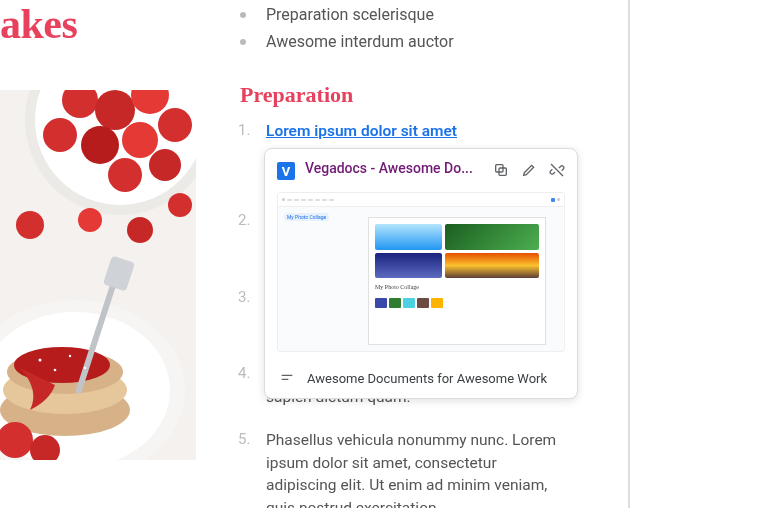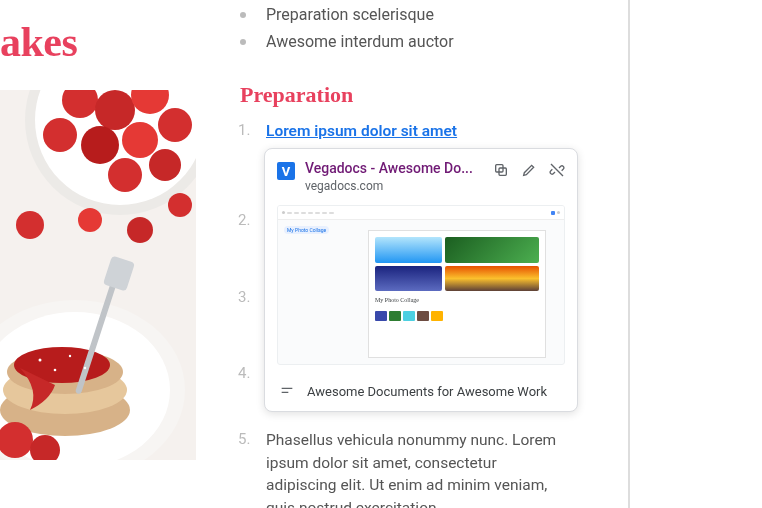--- a/index.html
+++ b/index.html
@@ -16,21 +16,21 @@
     position: absolute;
     right: 132px;
     top: 0;
     bottom: 0;
     width: 2px;
     background: #ddd;
   }
   .title {
     position: absolute;
     left: 0;
-    top: 18px;
+    top: 0;
     font-size: 42px;
     font-weight: 700;
     color: #e8415e;
     font-family: Georgia, "Times New Roman", serif;
     letter-spacing: -0.5px;
   }
   .hero-img {
     position: absolute;
     left: 0;
     top: 90px;
@@ -298,21 +298,20 @@
     <b>elementum</b><span>, libero interdum auctor cursus, sapien dictum quam.</span>
   </li>
   <li>Phasellus vehicula nonummy nunc. Lorem ipsum dolor sit amet, consectetur adipiscing elit. Ut enim ad minim veniam, quis nostrud exercitation</li>
 </ol>
 
 <div class="card">
   <div class="card-head">
     <div class="card-logo">V</div>
     <div class="card-titleblock">
       <div class="card-title">Vegadocs - Awesome Do...</div>
-      <div class="card-domain">vegadocs.com</div>
     </div>
     <div class="card-actions">
       <svg class="ico" viewBox="0 0 24 24" fill="none" stroke="currentColor" stroke-width="2">
           <rect x="9" y="9" width="11" height="11" rx="1.5"></rect>
           <rect x="4" y="4" width="11" height="11" rx="1.5"></rect>
         </svg>
       <svg class="ico" viewBox="0 0 24 24" fill="none" stroke="currentColor" stroke-width="2">
           <path d="M4 20l4-1 11-11-3-3L5 16l-1 4z"></path>
         </svg>
       <svg class="ico" viewBox="0 0 24 24" fill="none" stroke="currentColor" stroke-width="2">

